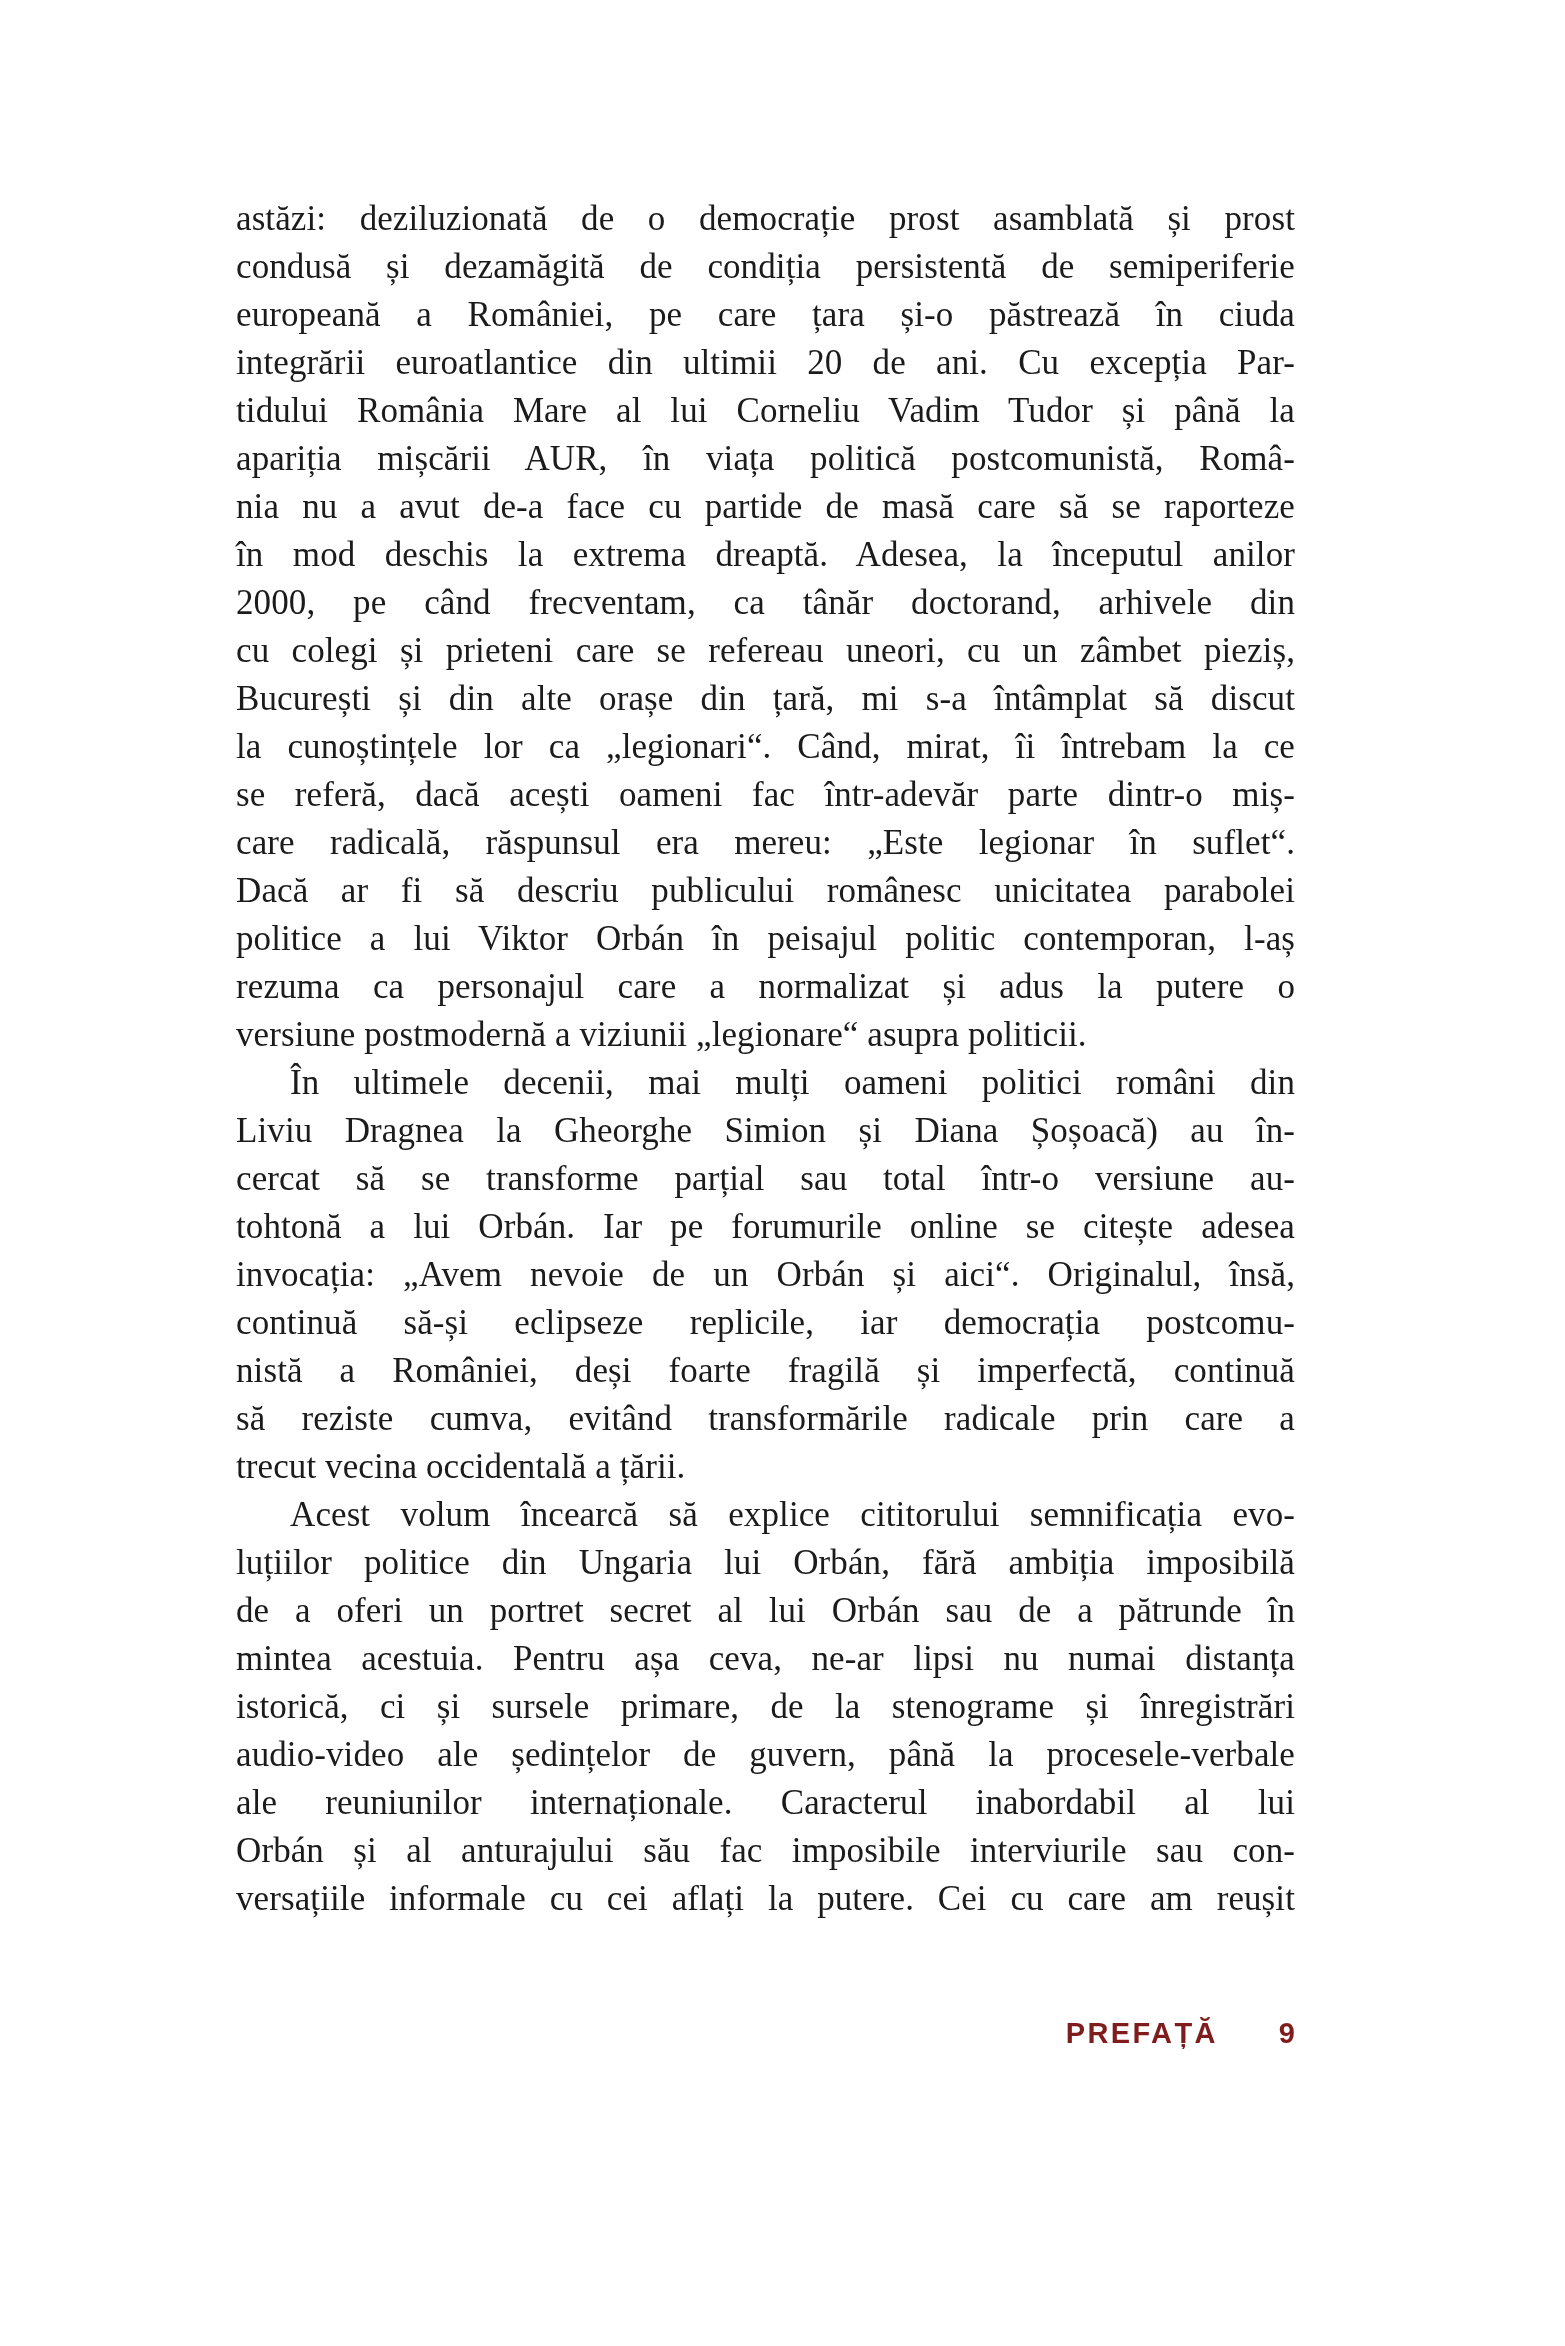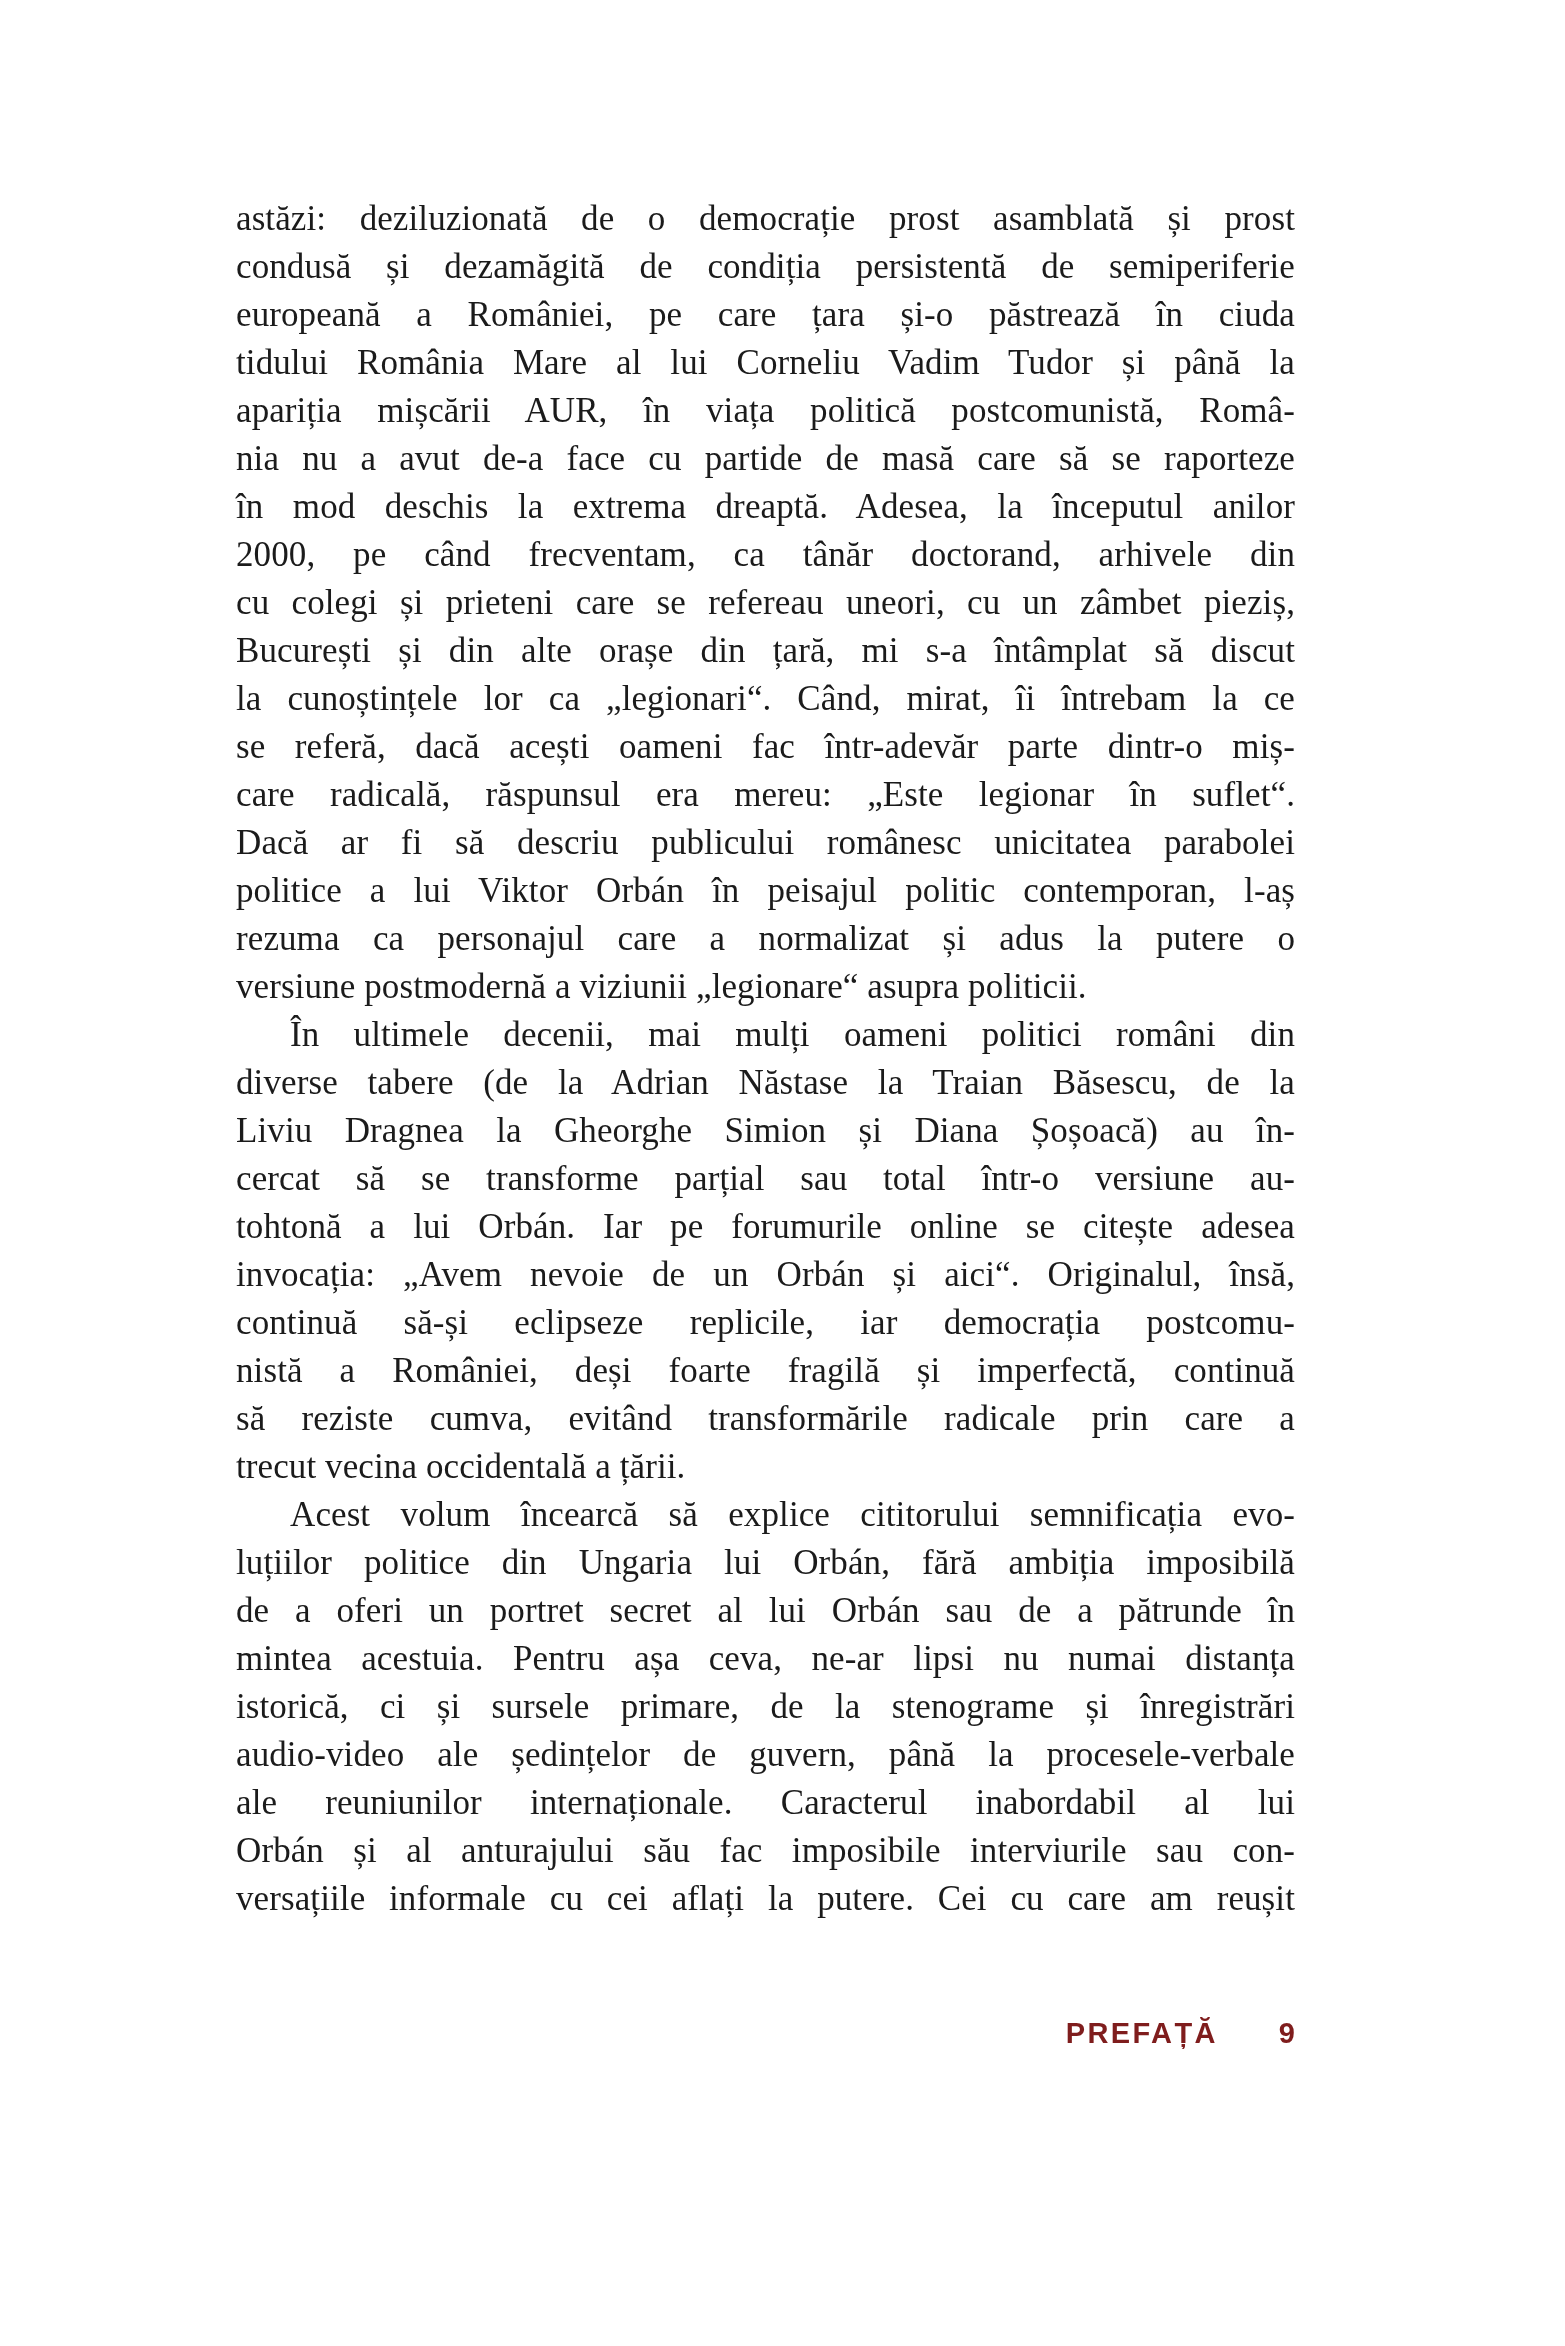--- a/index.html
+++ b/index.html
@@ -65,36 +65,36 @@
 </style>
 </head>
 <body>
 
 <div class="page">
 
   <div class="text-block">
       <div class="line">astăzi: deziluzionată de o democrație prost asamblată și prost</div>
       <div class="line">condusă și dezamăgită de condiția persistentă de semiperiferie</div>
       <div class="line">europeană a României, pe care țara și-o păstrează în ciuda</div>
+      <div class="line">integrării euroatlantice din ultimii 20 de ani. Cu excepția Par-</div>
       <div class="line">tidului România Mare al lui Corneliu Vadim Tudor și până la</div>
       <div class="line">apariția mișcării AUR, în viața politică postcomunistă, Româ-</div>
       <div class="line">nia nu a avut de-a face cu partide de masă care să se raporteze</div>
       <div class="line">în mod deschis la extrema dreaptă. Adesea, la începutul anilor</div>
       <div class="line">2000, pe când frecventam, ca tânăr doctorand, arhivele din</div>
       <div class="line">cu colegi și prieteni care se refereau uneori, cu un zâmbet pieziș,</div>
       <div class="line">București și din alte orașe din țară, mi s-a întâmplat să discut</div>
       <div class="line">la cunoștințele lor ca „legionari“. Când, mirat, îi întrebam la ce</div>
       <div class="line">se referă, dacă acești oameni fac într-adevăr parte dintr-o miș-</div>
       <div class="line">care radicală, răspunsul era mereu: „Este legionar în suflet“.</div>
       <div class="line">Dacă ar fi să descriu publicului românesc unicitatea parabolei</div>
       <div class="line">politice a lui Viktor Orbán în peisajul politic contemporan, l-aș</div>
       <div class="line">rezuma ca personajul care a normalizat și adus la putere o</div>
       <div class="line para-end">versiune postmodernă a viziunii „legionare“ asupra politicii.</div>
       <div class="line indent">În ultimele decenii, mai mulți oameni politici români din</div>
-      <div class="line">diverse tabere (de la Adrian Năstase la Traian Băsescu, de la</div>
       <div class="line">Liviu Dragnea la Gheorghe Simion și Diana Șoșoacă) au în-</div>
       <div class="line">cercat să se transforme parțial sau total într-o versiune au-</div>
       <div class="line">tohtonă a lui Orbán. Iar pe forumurile online se citește adesea</div>
       <div class="line">invocația: „Avem nevoie de un Orbán și aici“. Originalul, însă,</div>
       <div class="line">continuă să-și eclipseze replicile, iar democrația postcomu-</div>
       <div class="line">nistă a României, deși foarte fragilă și imperfectă, continuă</div>
       <div class="line">să reziste cumva, evitând transformările radicale prin care a</div>
       <div class="line para-end">trecut vecina occidentală a țării.</div>
       <div class="line indent">Acest volum încearcă să explice cititorului semnificația evo-</div>
       <div class="line">luțiilor politice din Ungaria lui Orbán, fără ambiția imposibilă</div>

